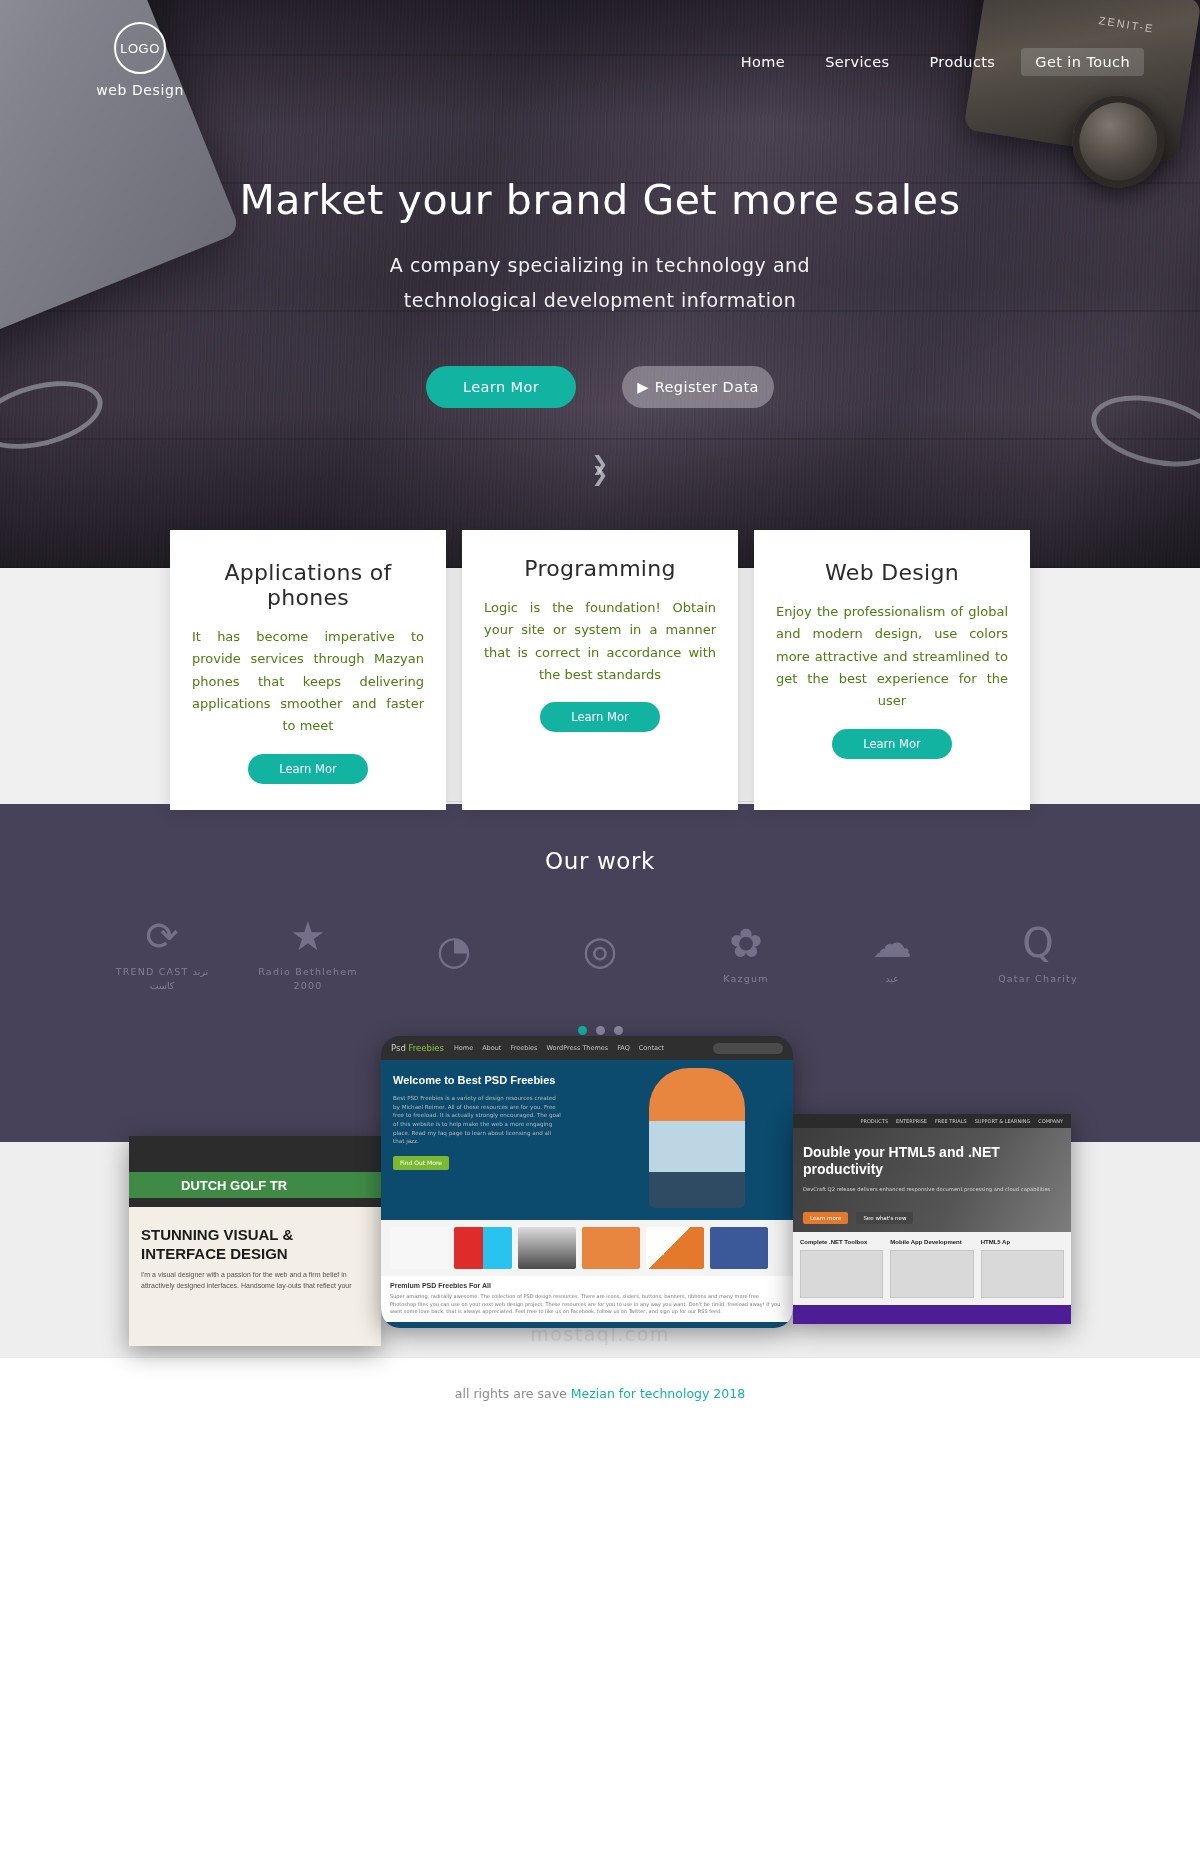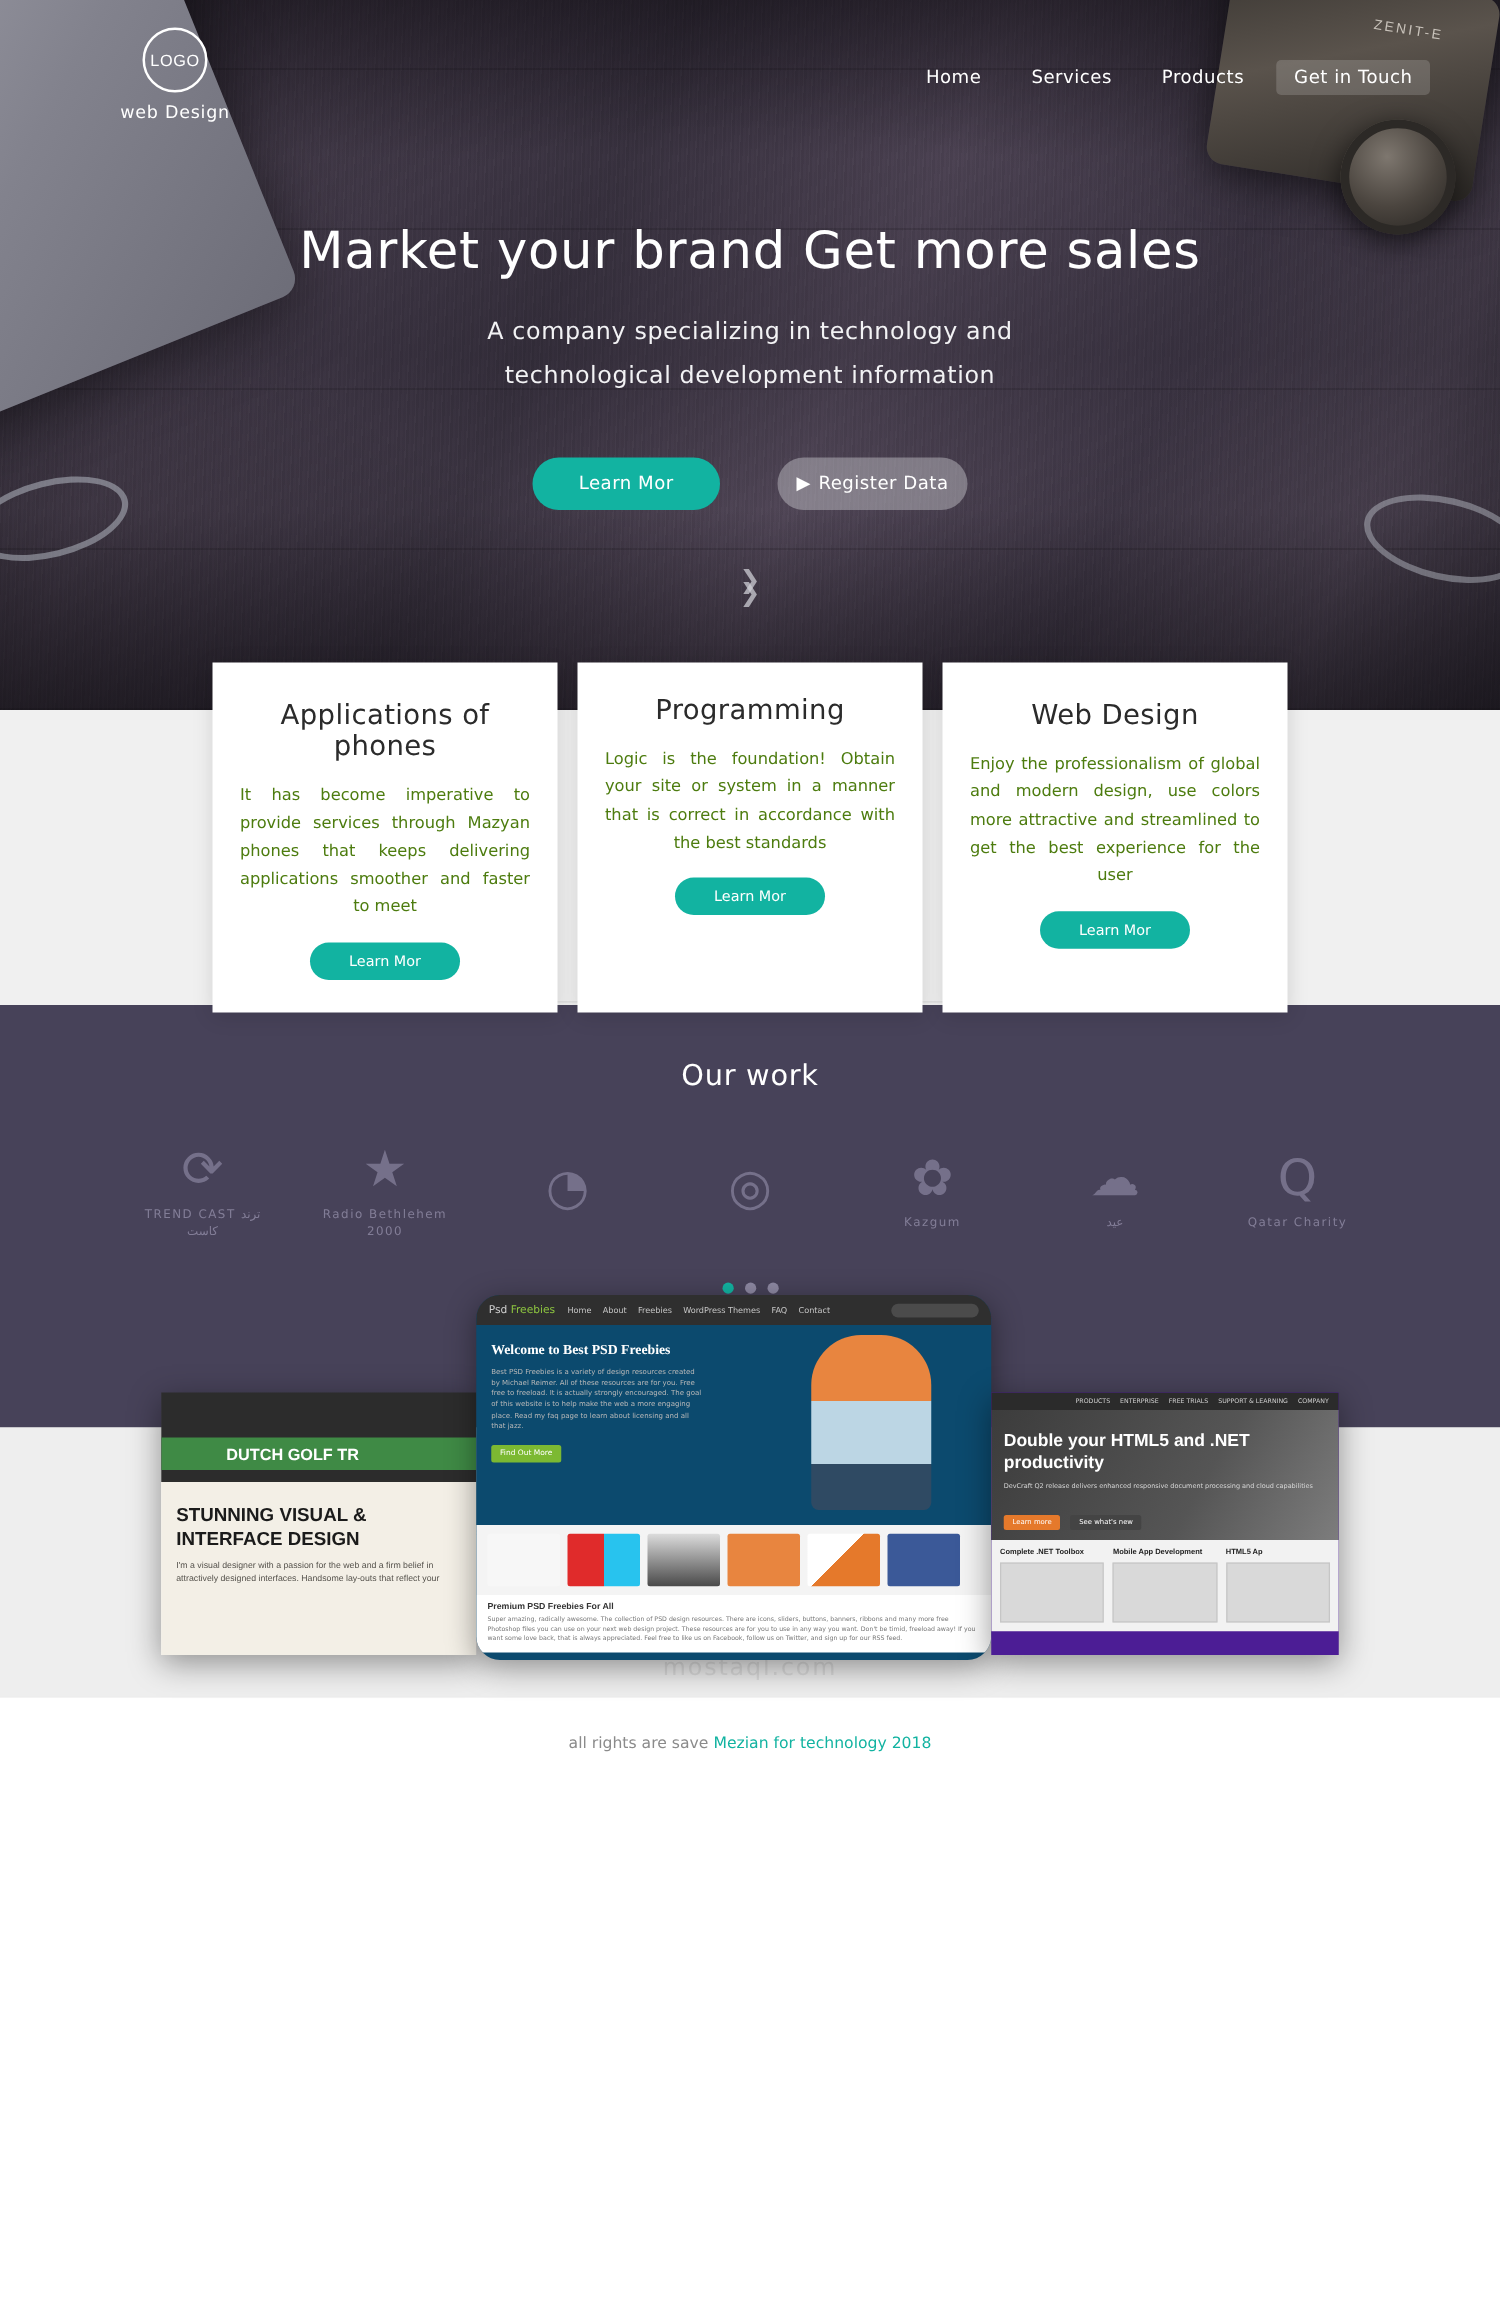--- a/index.html
+++ b/index.html
@@ -261,21 +261,21 @@
     display: flex; justify-content: center;
     align-items: flex-start;
     z-index: 5;
   }
   .shot {
     background: #222; overflow: hidden;
     box-shadow: 0 6px 24px rgba(0,0,0,0.4);
     position: relative;
   }
   .shot-left {
-    width: 252px; height: 210px; margin-top: 78px;
+    width: 252px; height: 210px; margin-top: 100px;
     background: linear-gradient(180deg,#2c2c2c 0 34%, #f3efe6 34% 100%);
   }
   .shot-left .band {
     position: absolute; top: 36px; left: 0; right: 0;
     height: 26px; background: #3f8a45;
     color: #fff; font-size: 13px; font-weight: bold;
     display: flex; align-items: center; padding-left: 52px;
     font-family: "Liberation Sans", sans-serif;
   }
   .shot-left .ttl {
@@ -299,21 +299,21 @@
     padding: 0 10px;
   }
   .shot-mid .brand { color: #cfcfcf; font-size: 8.5px; }
   .shot-mid .brand em { color: #8ec640; font-style: normal; }
   .shot-mid .mnav { display: flex; gap: 9px; color: #c4c4c4; font-size: 6.5px; }
   .shot-mid .searchbox {
     margin-left: auto; width: 70px; height: 11px;
     border-radius: 6px; background: #4b4b4b;
   }
   .shot-mid .hero2 { padding: 14px 12px; position: relative; height: 160px; }
-  .shot-mid .h2t { color: #fff; font-size: 11px; font-weight: bold; font-family: Liberation Serif, serif; }
+  .shot-mid .h2t { color: #fff; font-size: 11px; font-weight: bold; font-family: Liberation Sans, sans-serif; }
   .shot-mid .h2p { color: #b9b9b9; font-size: 5.6px; line-height: 1.55; margin-top: 8px; width: 170px; }
   .shot-mid .h2b {
     margin-top: 10px; width: 56px; height: 14px;
     background: #7cb932; border-radius: 2px;
     color: #fff; font-size: 6px;
     display: flex; align-items: center; justify-content: center;
   }
   .shot-mid .mascot {
     position: absolute; right: 48px; top: 8px;
     width: 96px; height: 140px;

